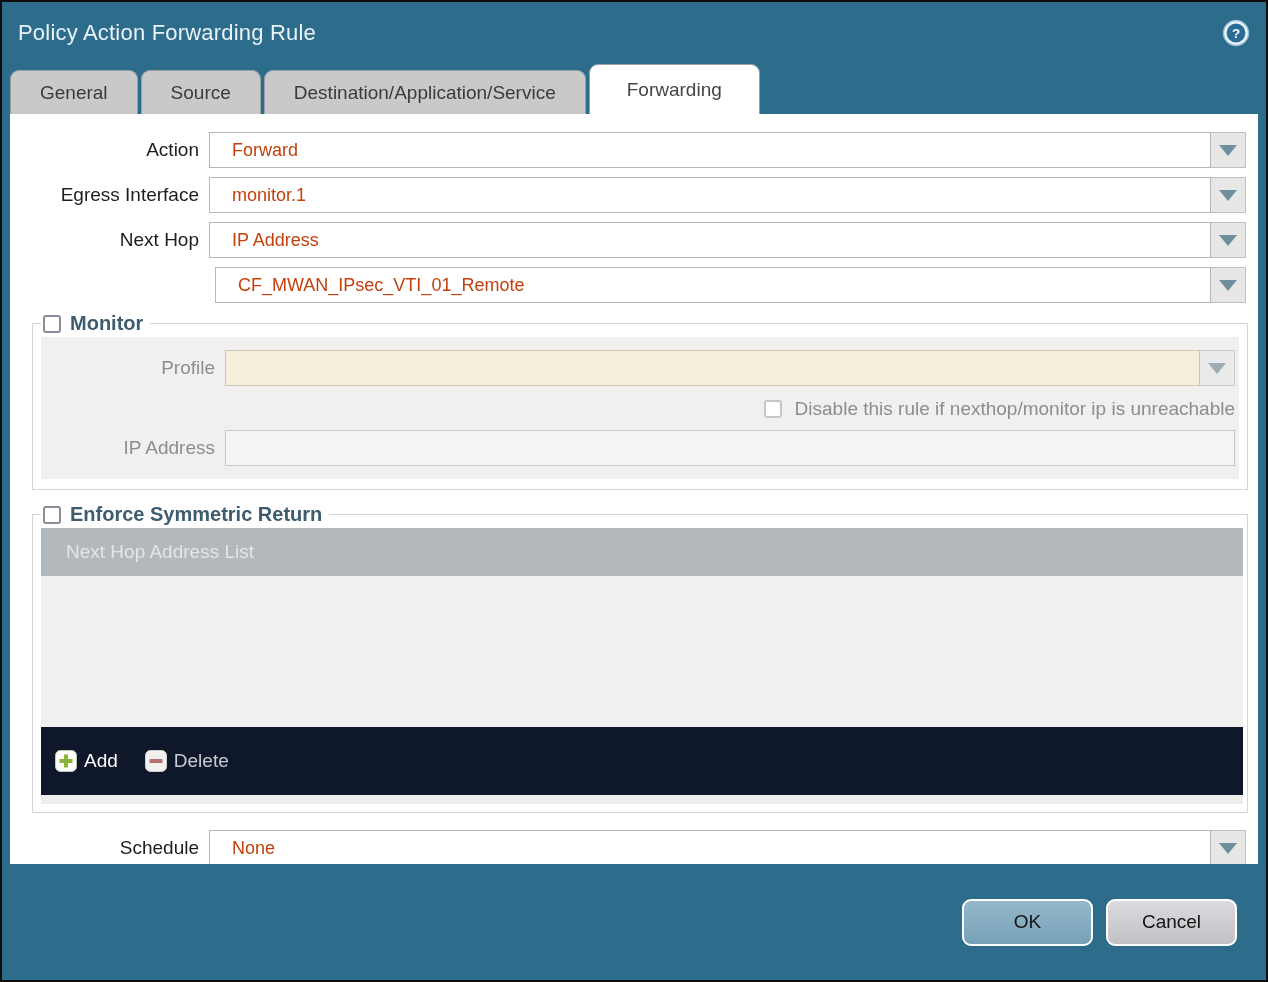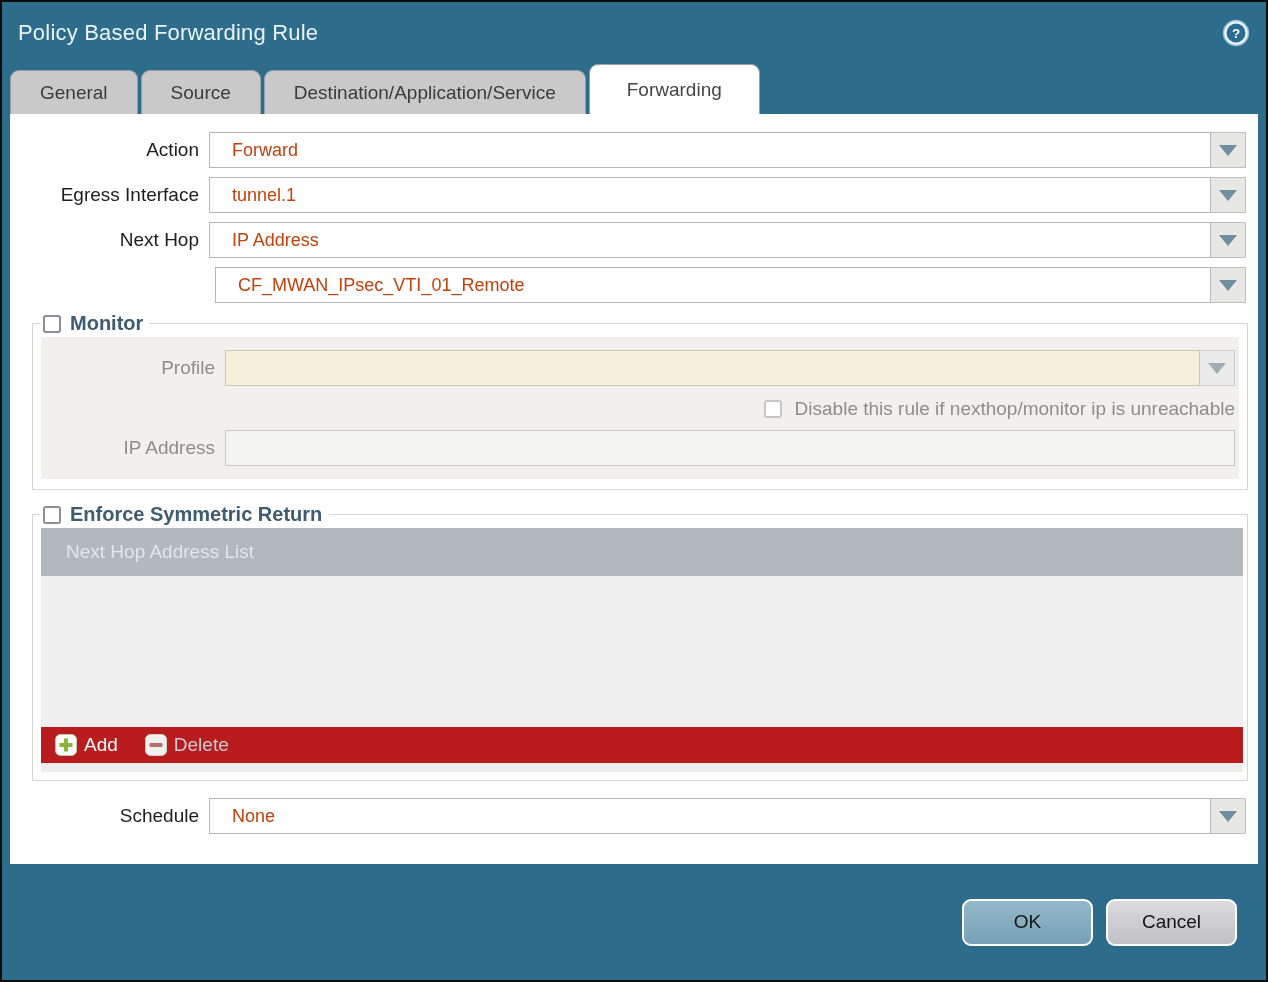--- a/index.html
+++ b/index.html
@@ -50,42 +50,42 @@
   .dd-btn.off { background:#eaeaea; border-color:#cccccc; cursor:default; }
   .chk-row { margin:12px 0 10px 194px; gap:13px;padding-left:7px; }
   .chk-label { font-size:19px; color:#8d8d8d; }
   .txt { flex:1; height:36px; border:1px solid #c7c7c7; background:#f4f4f3; margin-right:0;
          font-size:18px; padding:0 10px; color:#555; }
 
   
   .table { margin:2px 4px 8px 8px;border-radius:26px; }
   .thead { background:#b2b8bc; color:#e2e6e8; font-size:19px; padding:13px 25px; }
   .tbody { background:#f0f0f0; height:151px; }
-  .tbar { background:#b91c1c; display:flex; align-items:center; gap:27px; padding:7px 14px; }
+  .tbar { background:#0f172a; display:flex; align-items:center; gap:27px; padding:23px 14px; }
   .tool { display:flex; align-items:center; gap:7px; font-size:19px; color:#fdfdfd; cursor:pointer; }
   .tool.off { color:#c7ccd1; cursor:default; }
   .tstrip { height:9px; background:#ededec; }
 
   .sched { margin-top:17px; }
 
   
   .footer { height:116px; flex:0 0 auto; display:flex; align-items:center;
             justify-content:flex-end; gap:13px; padding-right:29px; }
   .btn { width:131px; height:47px; border:2px solid #ffffff; border-radius:9px; font-size:19px;
          color:#141414; display:flex; align-items:center; justify-content:center; cursor:pointer; }
   .btn-ok { background:linear-gradient(#94b8ca, #77a1b8); }
   .btn-cancel { background:linear-gradient(#dbdbdf, #c0c0c5); }
 </style>
 </head>
 <body>
 
 <div class="frame">
 
   <div class="titlebar">
-    <div class="title">Policy Based Forwarding Rule</div>
+    <div class="title">Policy Action Forwarding Rule</div>
     <svg class="help" viewBox="0 0 28 28">
       <circle cx="14" cy="14" r="13.2" fill="#a8cfe6" opacity="0.85"></circle>
       <circle cx="14" cy="14" r="10.6" fill="#2b6c94" stroke="#eaf4fa" stroke-width="2.4"></circle>
       <text x="14" y="19" text-anchor="middle" font-size="13.5" font-weight="bold" fill="#ffffff">?</text>
     </svg>
   </div>
 
   <div class="tabs">
     <div class="tab">General</div>
     <div class="tab">Source</div>
@@ -101,21 +101,21 @@
         <div class="dd-text">Forward</div>
         <div class="dd-btn">
           <span class="tri"></span>
         </div>
       </div>
     </div>
 
     <div class="row">
       <div class="lbl">Egress Interface</div>
       <div class="dd">
-        <div class="dd-text">tunnel.1</div>
+        <div class="dd-text">monitor.1</div>
         <div class="dd-btn">
           <span class="tri"></span>
         </div>
       </div>
     </div>
 
     <div class="row">
       <div class="lbl">Next Hop</div>
       <div class="dd">
         <div class="dd-text">IP Address</div>

